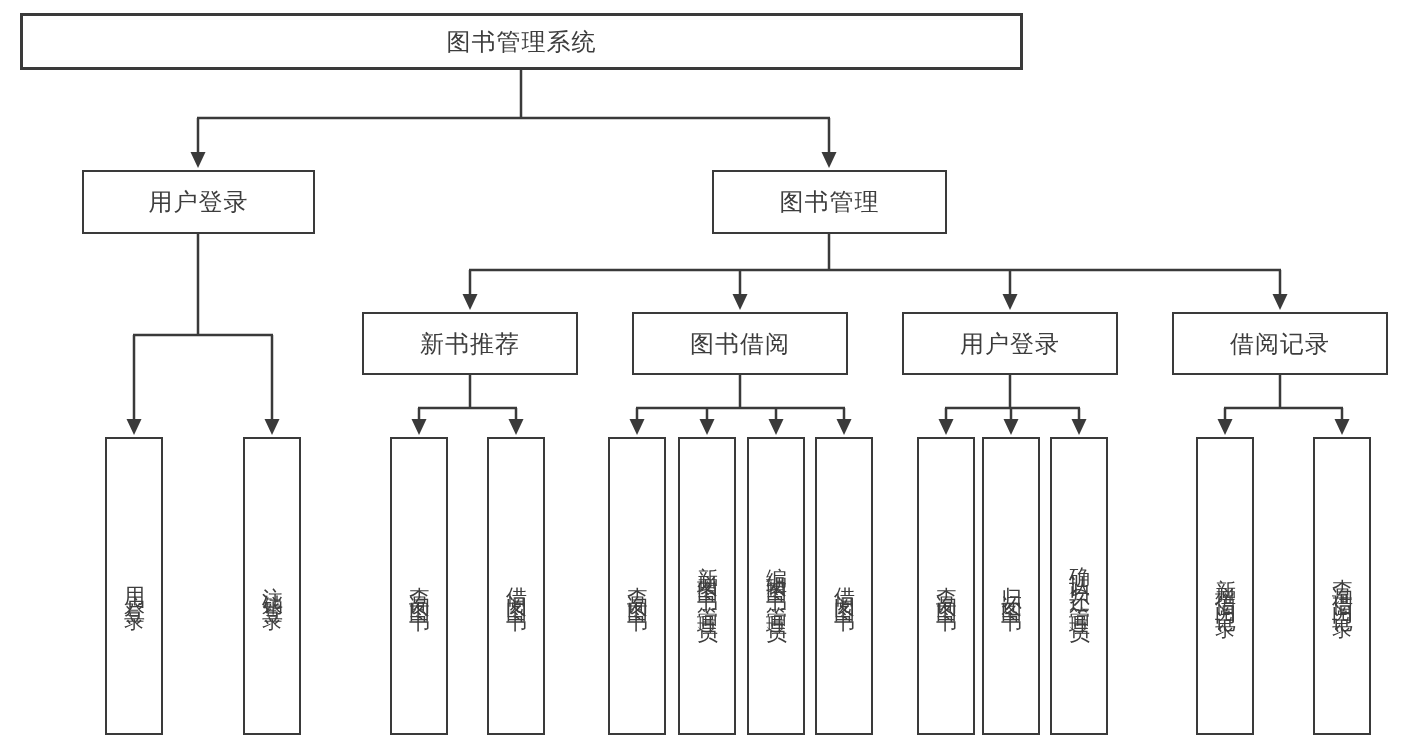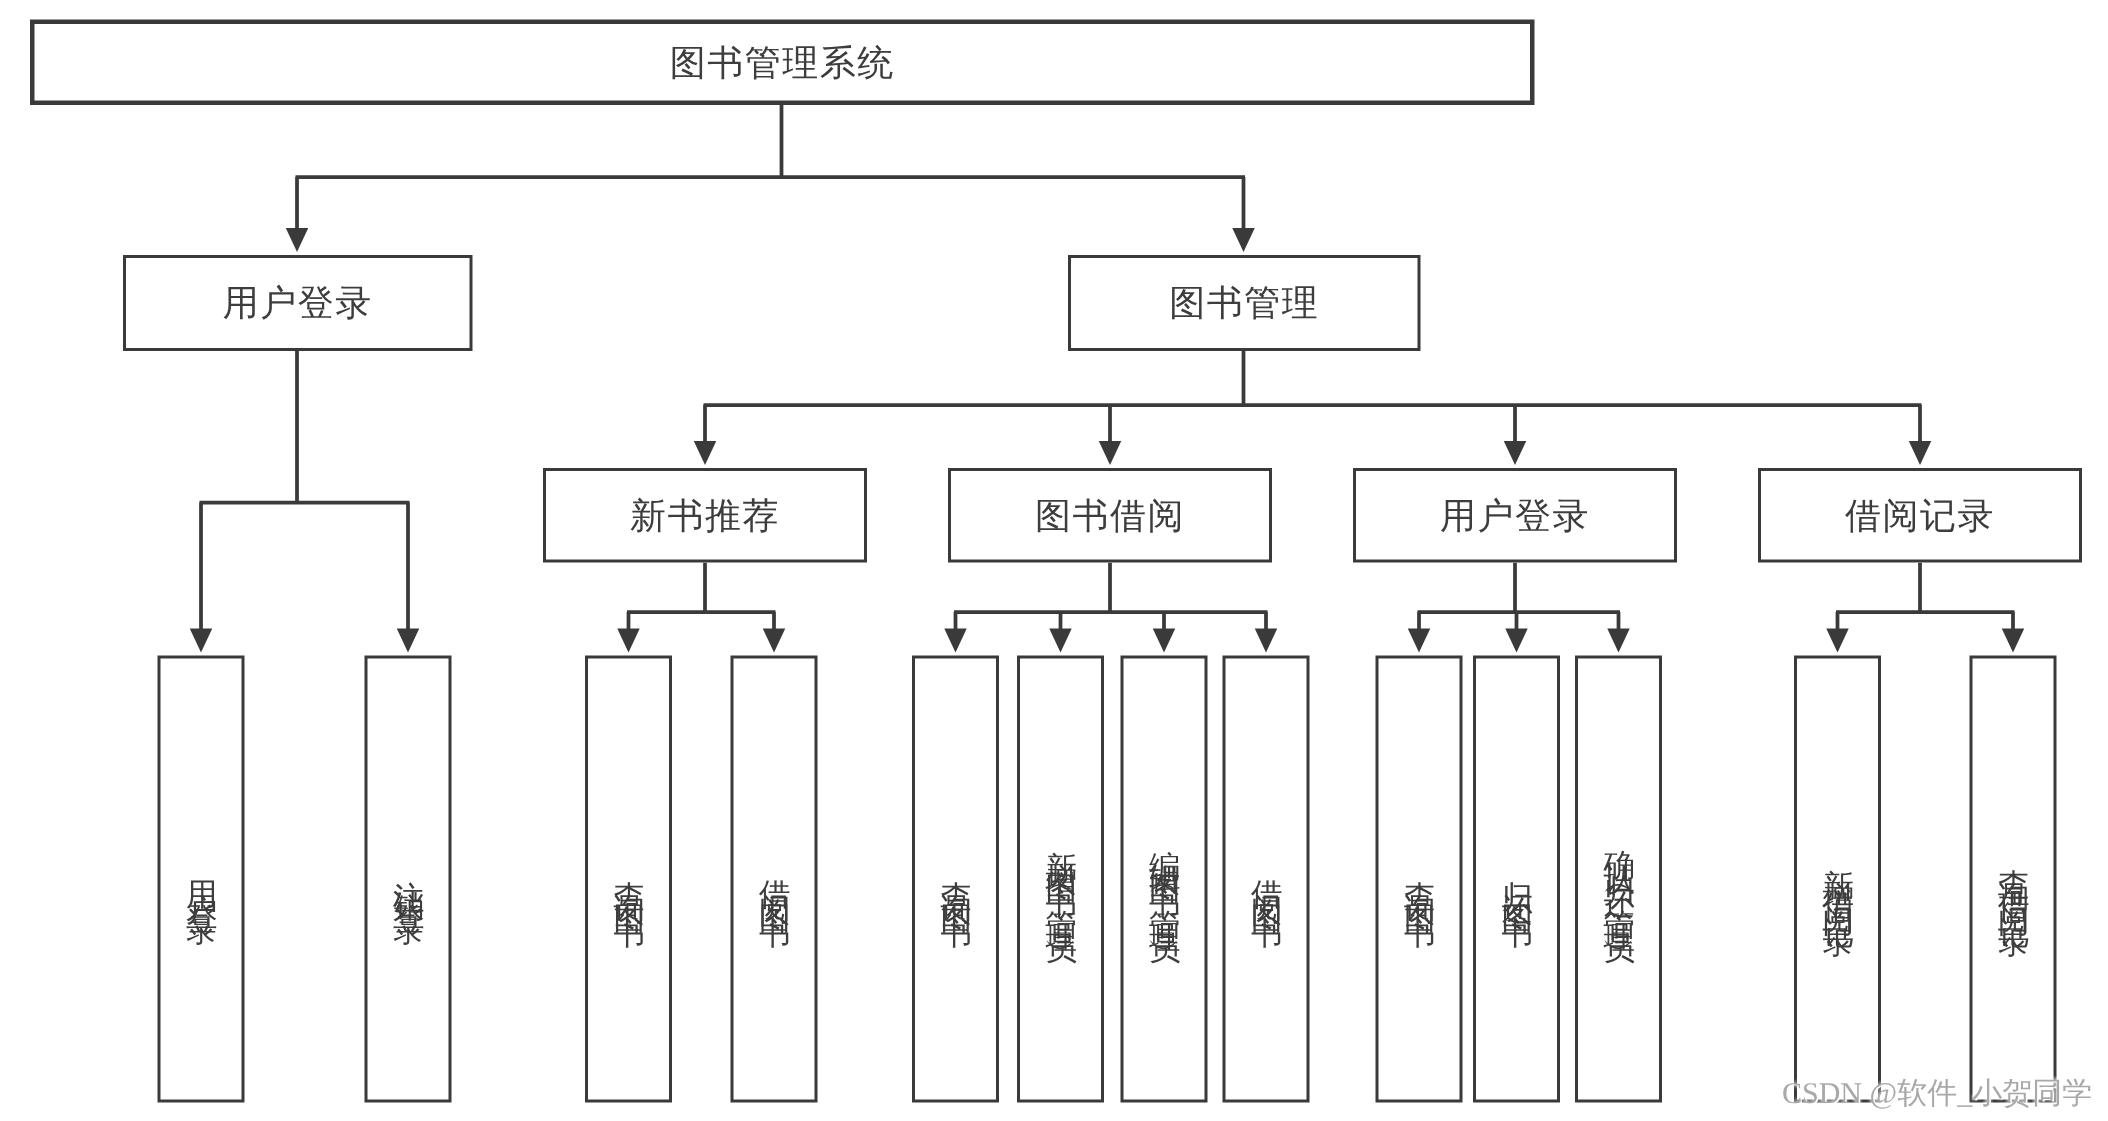--- a/index.html
+++ b/index.html
@@ -136,15 +136,14 @@
   <div class="vbox" style="left:1050px">
     <span class="vtext">确认归还（管理员）</span>
   </div>
   <div class="vbox" style="left:1196px">
     <span class="vtext">新增借阅记录</span>
   </div>
   <div class="vbox" style="left:1313px">
     <span class="vtext">查询借阅记录</span>
   </div>
 
-  <div id="watermark">CSDN @软件_小贺同学</div>
 
 </div>
 
 </body></html>

